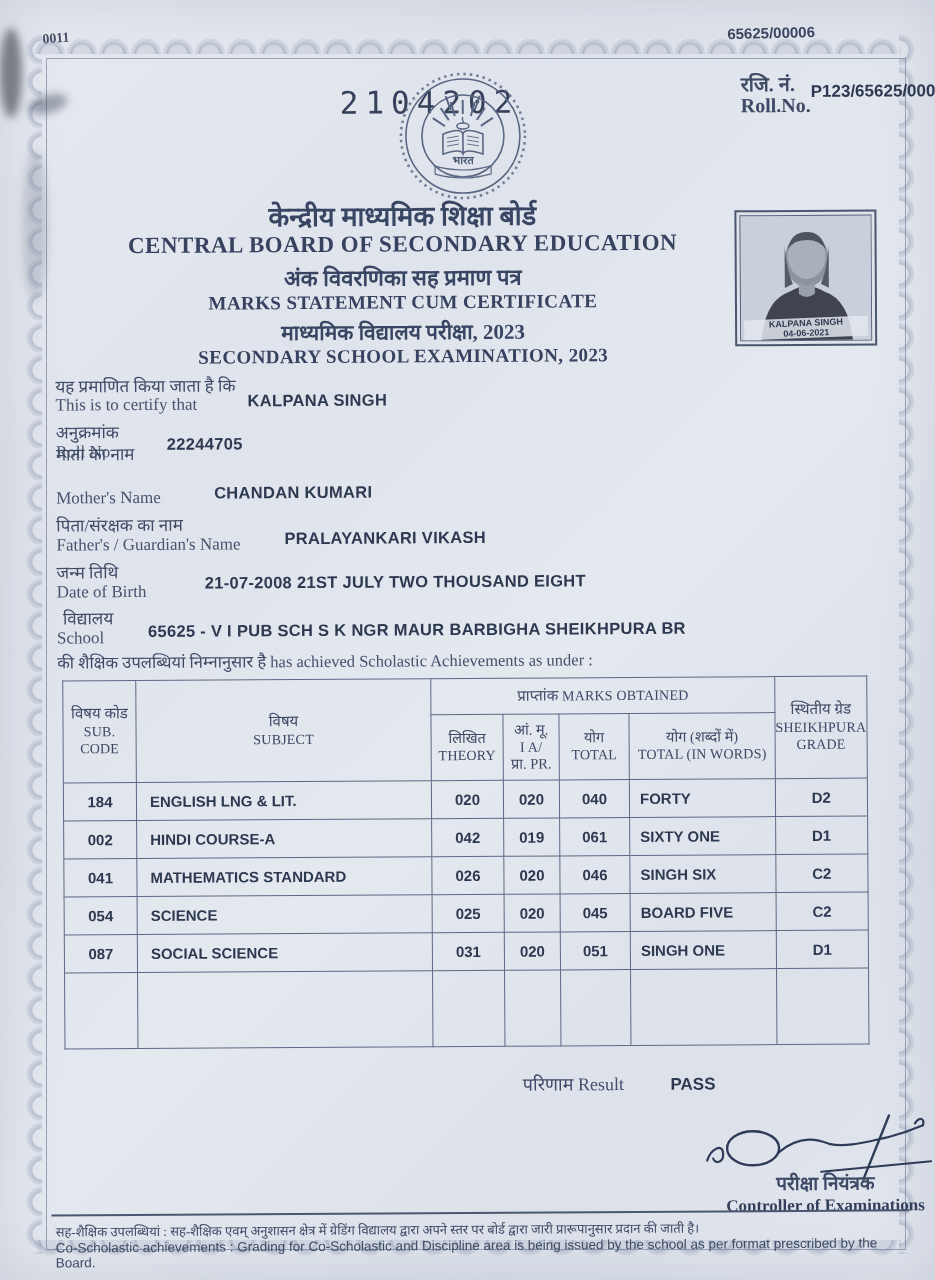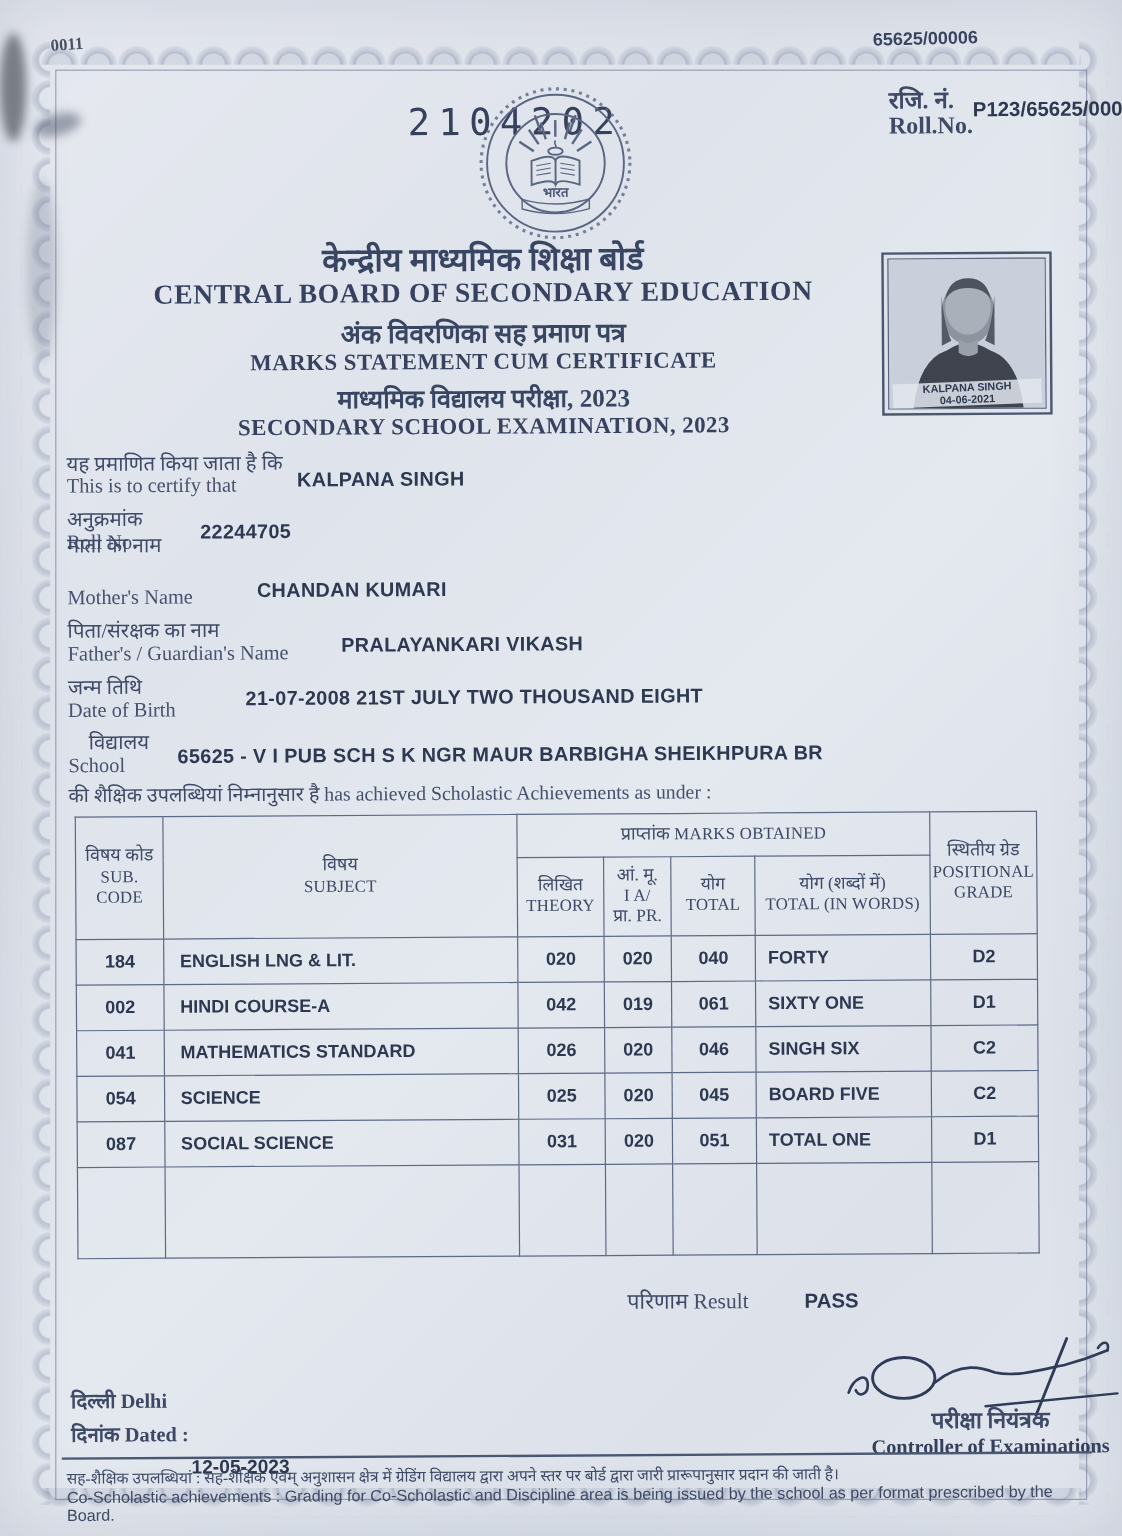--- a/index.html
+++ b/index.html
@@ -193,21 +193,21 @@
     <div class="abs val fld-val" style="left:215px; top:482px">CHANDAN KUMARI</div>
 
     <div class="abs hi fld-hi" style="left:57px; top:511px">पिता/संरक्षक का नाम</div>
     <div class="abs lab fld-en" style="left:57px; top:533px">Father's / Guardian's Name</div>
     <div class="abs val fld-val" style="left:285px; top:528px">PRALAYANKARI VIKASH</div>
 
     <div class="abs hi fld-hi" style="left:57px; top:558px">जन्म तिथि</div>
     <div class="abs lab fld-en" style="left:57px; top:580px">Date of Birth</div>
     <div class="abs val fld-val" style="left:205px; top:572px">21-07-2008  21ST JULY TWO THOUSAND  EIGHT</div>
 
-    <div class="abs hi fld-hi" style="left:74px; top:604px">विद्यालय</div>
+    <div class="abs hi fld-hi" style="left:63px; top:604px">विद्यालय</div>
     <div class="abs lab fld-en" style="left:57px; top:626px">School</div>
     <div class="abs val fld-val" style="left:148px; top:620px">65625 - V I PUB SCH S K NGR MAUR BARBIGHA SHEIKHPURA BR</div>
 
     <div class="abs" style="left:57px; top:648px; font-size:16.5px">
       <span class="hi">की शैक्षिक उपलब्धियां निम्नानुसार है</span>
       <span class="lab">has achieved Scholastic Achievements as under :</span>
     </div>
 
     <table id="marks-table">
       <colgroup>
@@ -229,21 +229,21 @@
         <th rowspan="2">
           <span class="hi">विषय</span><br>
           <span class="en">SUBJECT</span>
         </th>
         <th colspan="4">
           <span class="hi">प्राप्तांक</span>
           <span class="en">MARKS OBTAINED</span>
         </th>
         <th rowspan="2">
           <span class="hi">स्थितीय ग्रेड</span><br>
-          <span class="en">POSITIONAL</span><br>
+          <span class="en">SHEIKHPURA</span><br>
           <span class="en">GRADE</span>
         </th>
       </tr>
       <tr style="height:66px" class="sub-hdr">
         <th>
           <span class="hi">लिखित</span><br>
           <span class="en">THEORY</span>
         </th>
         <th>
           <span class="hi">आं. मू.</span><br>
@@ -294,21 +294,21 @@
         <td class="data">045</td>
         <td class="data words">BOARD FIVE</td>
         <td class="data">C2</td>
       </tr>
       <tr style="height:38px">
         <td class="data">087</td>
         <td class="data left">SOCIAL SCIENCE</td>
         <td class="data">031</td>
         <td class="data">020</td>
         <td class="data">051</td>
-        <td class="data words">TOTAL ONE</td>
+        <td class="data words">SINGH ONE</td>
         <td class="data">D1</td>
       </tr>
       <tr style="height:76px">
         <td></td>
             <td></td>
         <td></td>
             <td></td>
         <td></td>
             <td></td>
         <td></td>
@@ -330,31 +330,20 @@
         <path d="M188 2 L162 66" stroke-width="2.4"></path>
         <path d="M120 58 L230 48" stroke-width="2"></path>
         <path d="M214 10 C218 4 224 4 222 12"></path>
       </svg>
     </div>
     <div class="abs" id="signatory">
       <div class="hi-t hi">परीक्षा नियंत्रक</div>
       <div class="en-t">Controller of Examinations</div>
     </div>
 
-    <div class="abs" id="place-date">
-      <div>
-        <span class="hi">दिल्ली</span>
-        <span>Delhi</span>
-      </div>
-      <div style="position:relative">
-        <span class="hi">दिनांक</span>
-        <span>Dated :</span>
-        <span class="val" id="date-val">12-05-2023</span>
-      </div>
-    </div>
 
     <div class="abs" id="long-rule"></div>
 
     <div class="abs" id="footer">
       <div class="f-hi hi">सह-शैक्षिक उपलब्धियां : सह-शैक्षिक एवम् अनुशासन क्षेत्र में ग्रेडिंग विद्यालय द्वारा अपने स्तर पर बोर्ड द्वारा जारी प्रारूपानुसार प्रदान की जाती है।</div>
       <div class="f-en">Co-Scholastic achievements : Grading for Co-Scholastic and Discipline area is being issued by the school as per format prescribed by the Board.</div>
     </div>
   </div>
 </div>
 

